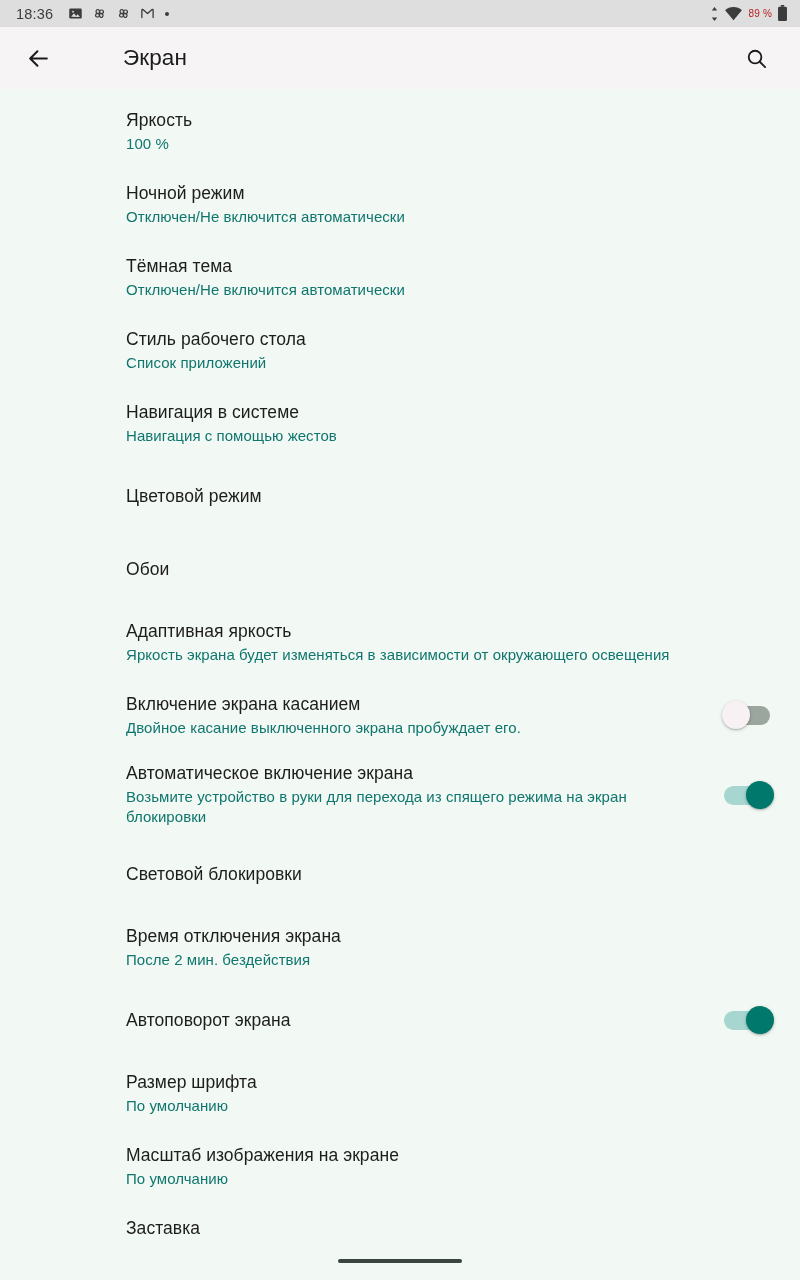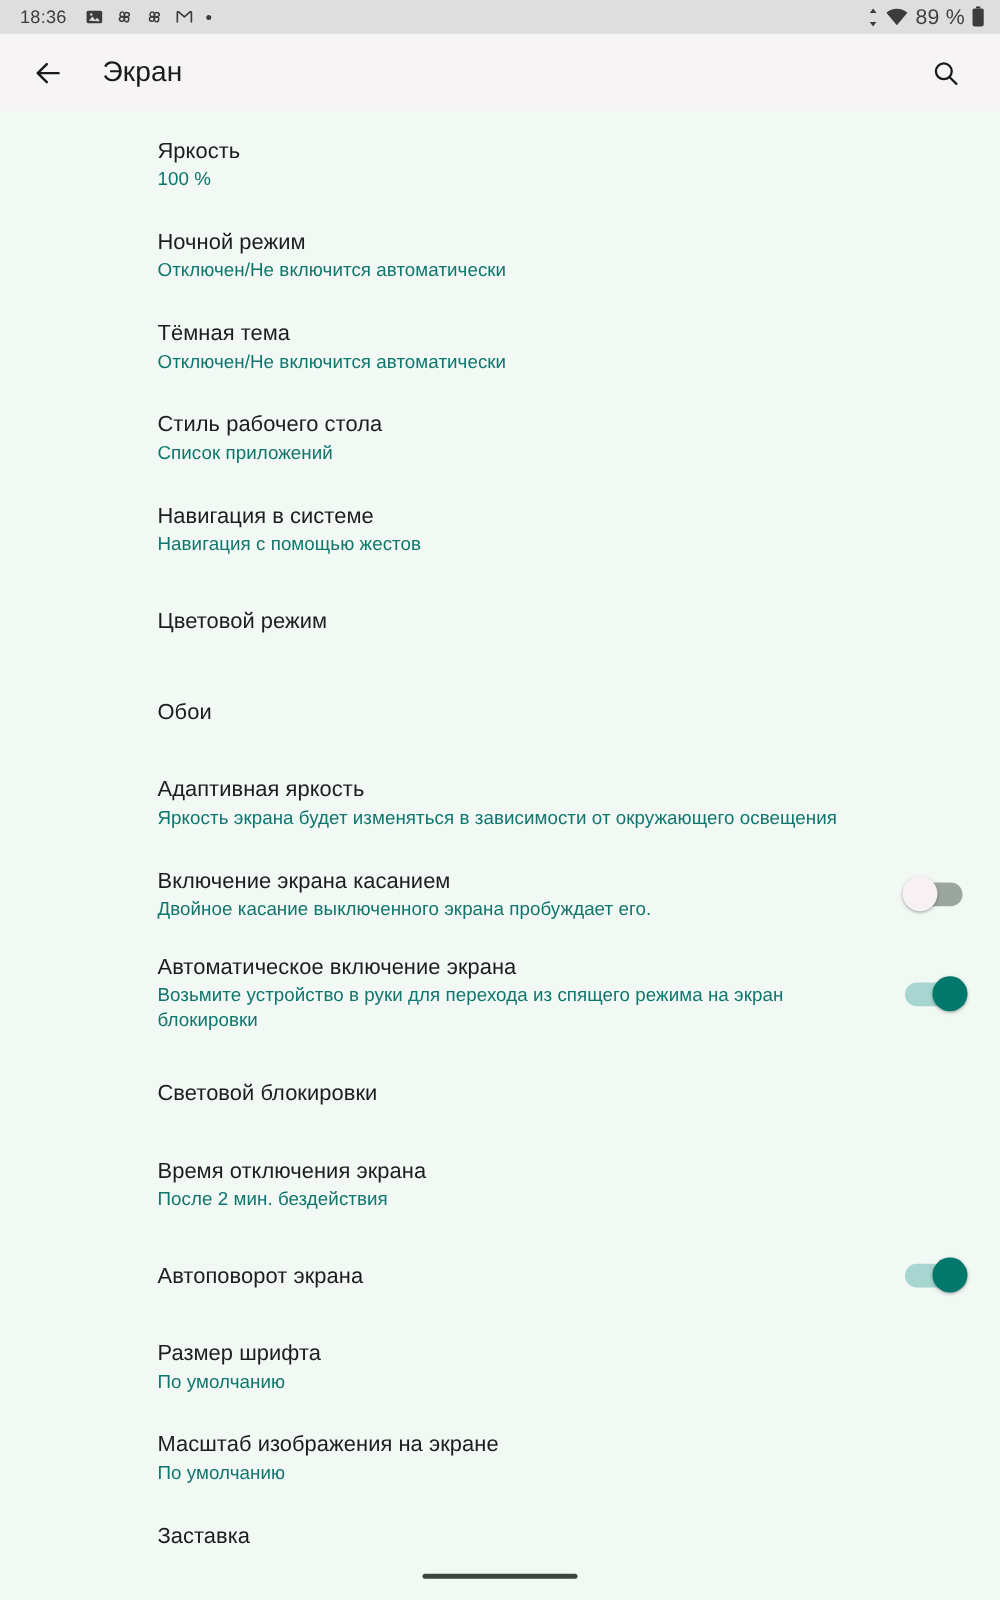--- a/index.html
+++ b/index.html
@@ -52,34 +52,35 @@
     gap: 9px;
     margin-left: 6px;
   }
   .status-right {
     margin-left: auto;
     display: flex;
     align-items: center;
     gap: 5px;
   }
   .battery-pct {
-    font-size: 17px;
-    color: #404040;
+    font-size: 10px;
+    color: #b91c1c;
     letter-spacing: .2px;
   }
   .sicon { display: block; }
 
   
   .app-bar {
     height: 62px;
     background: #f6f4f5;
     display: flex;
     align-items: center;
     padding: 0 22px 0 14px;
     flex: 0 0 auto;
+    gap: 41px;
   }
   .back-btn {
     width: 48px;
     height: 48px;
     display: flex;
     align-items: center;
     justify-content: center;
     border-radius: 50%;
     cursor: pointer;
     flex: 0 0 auto;

